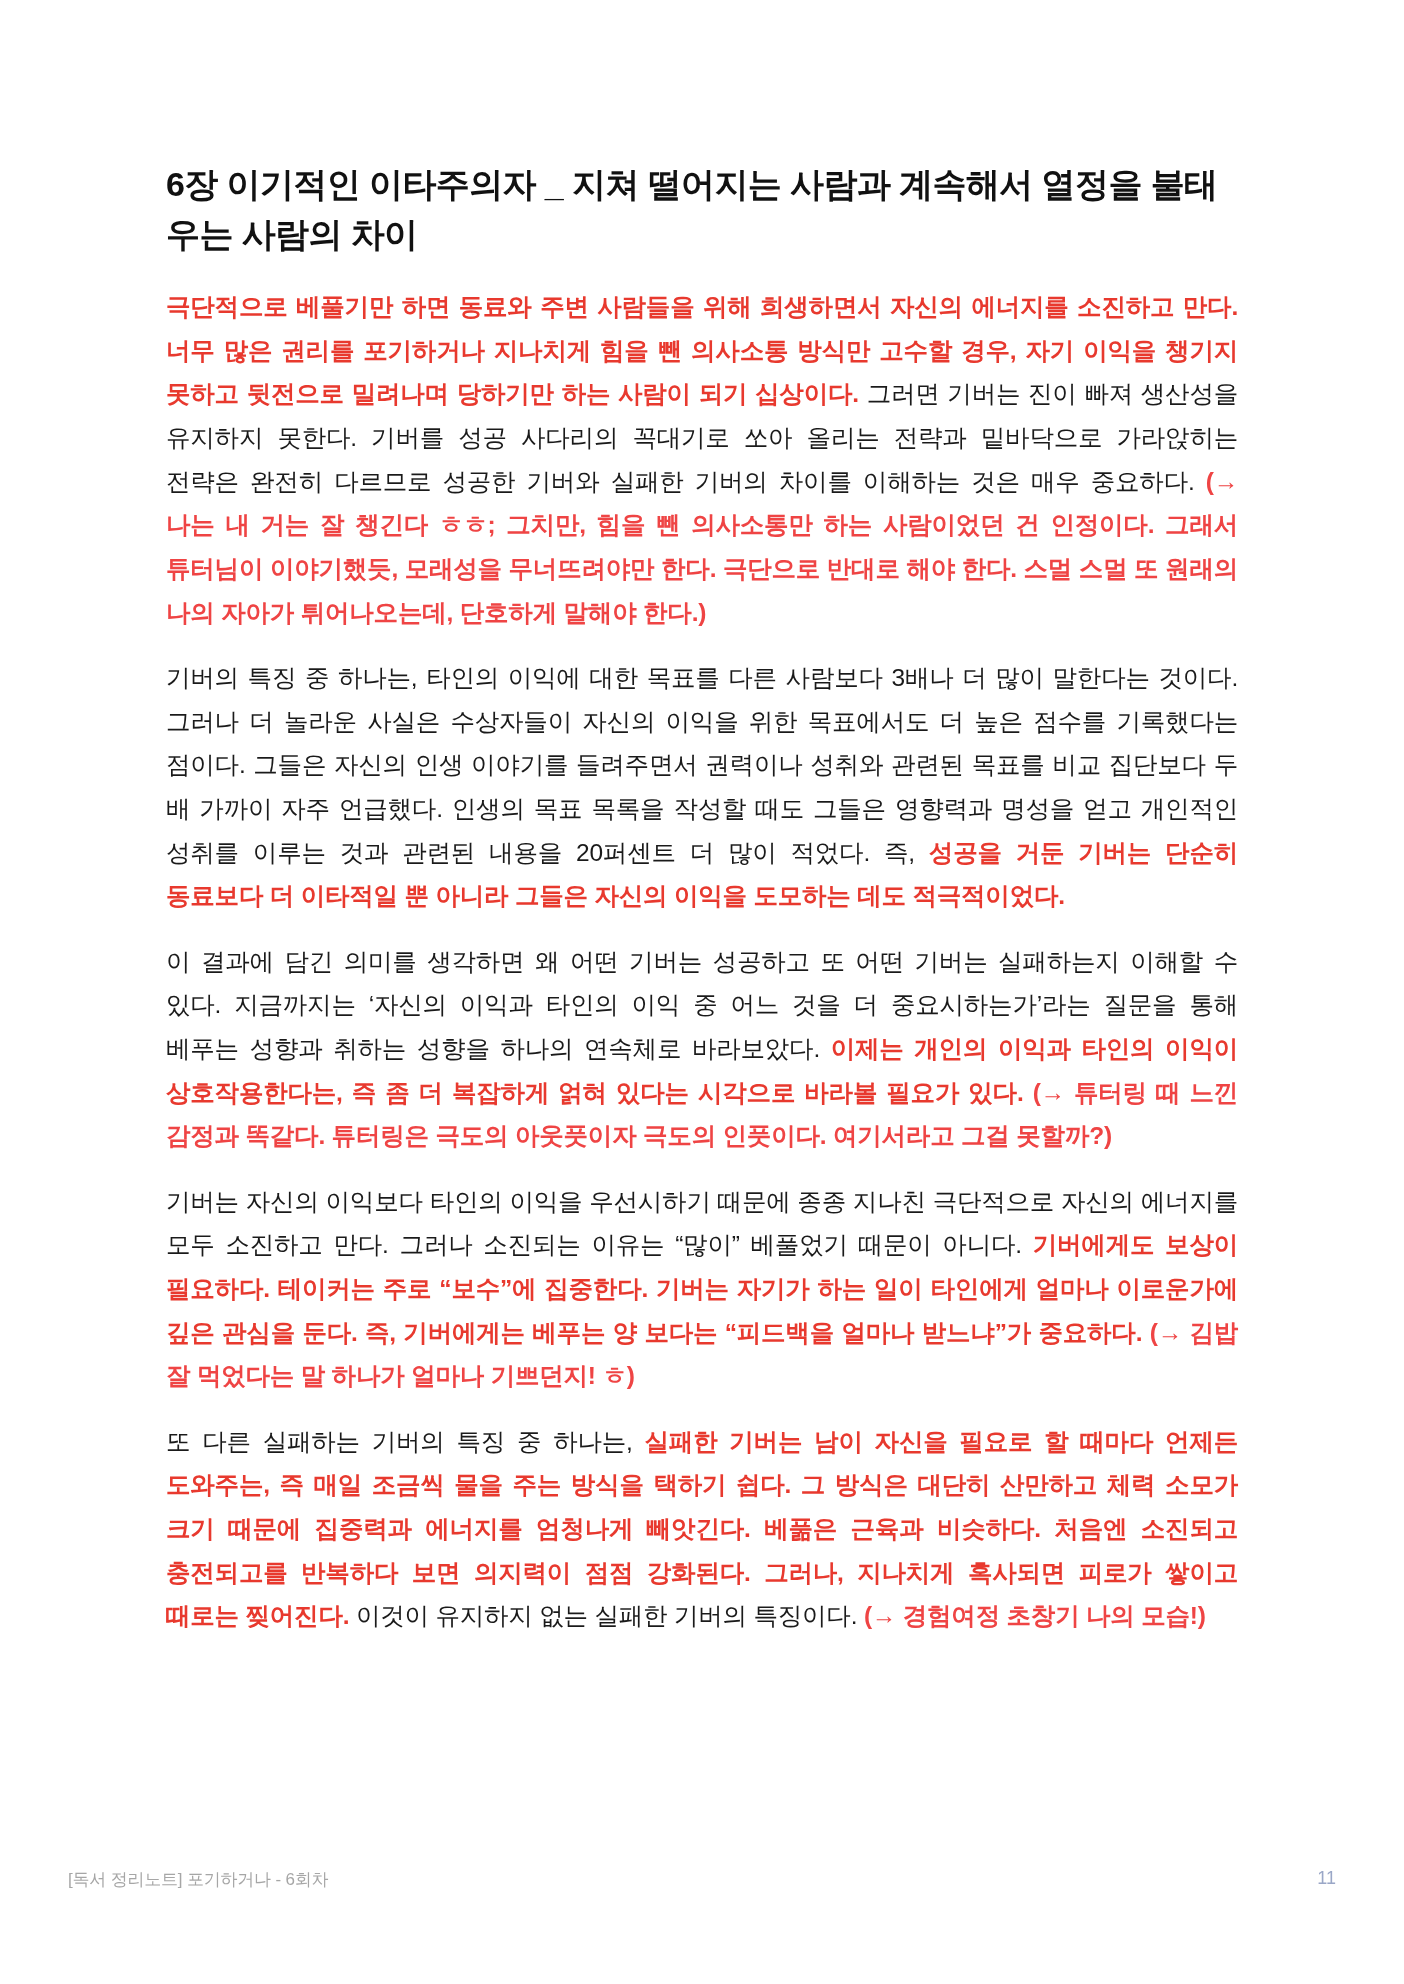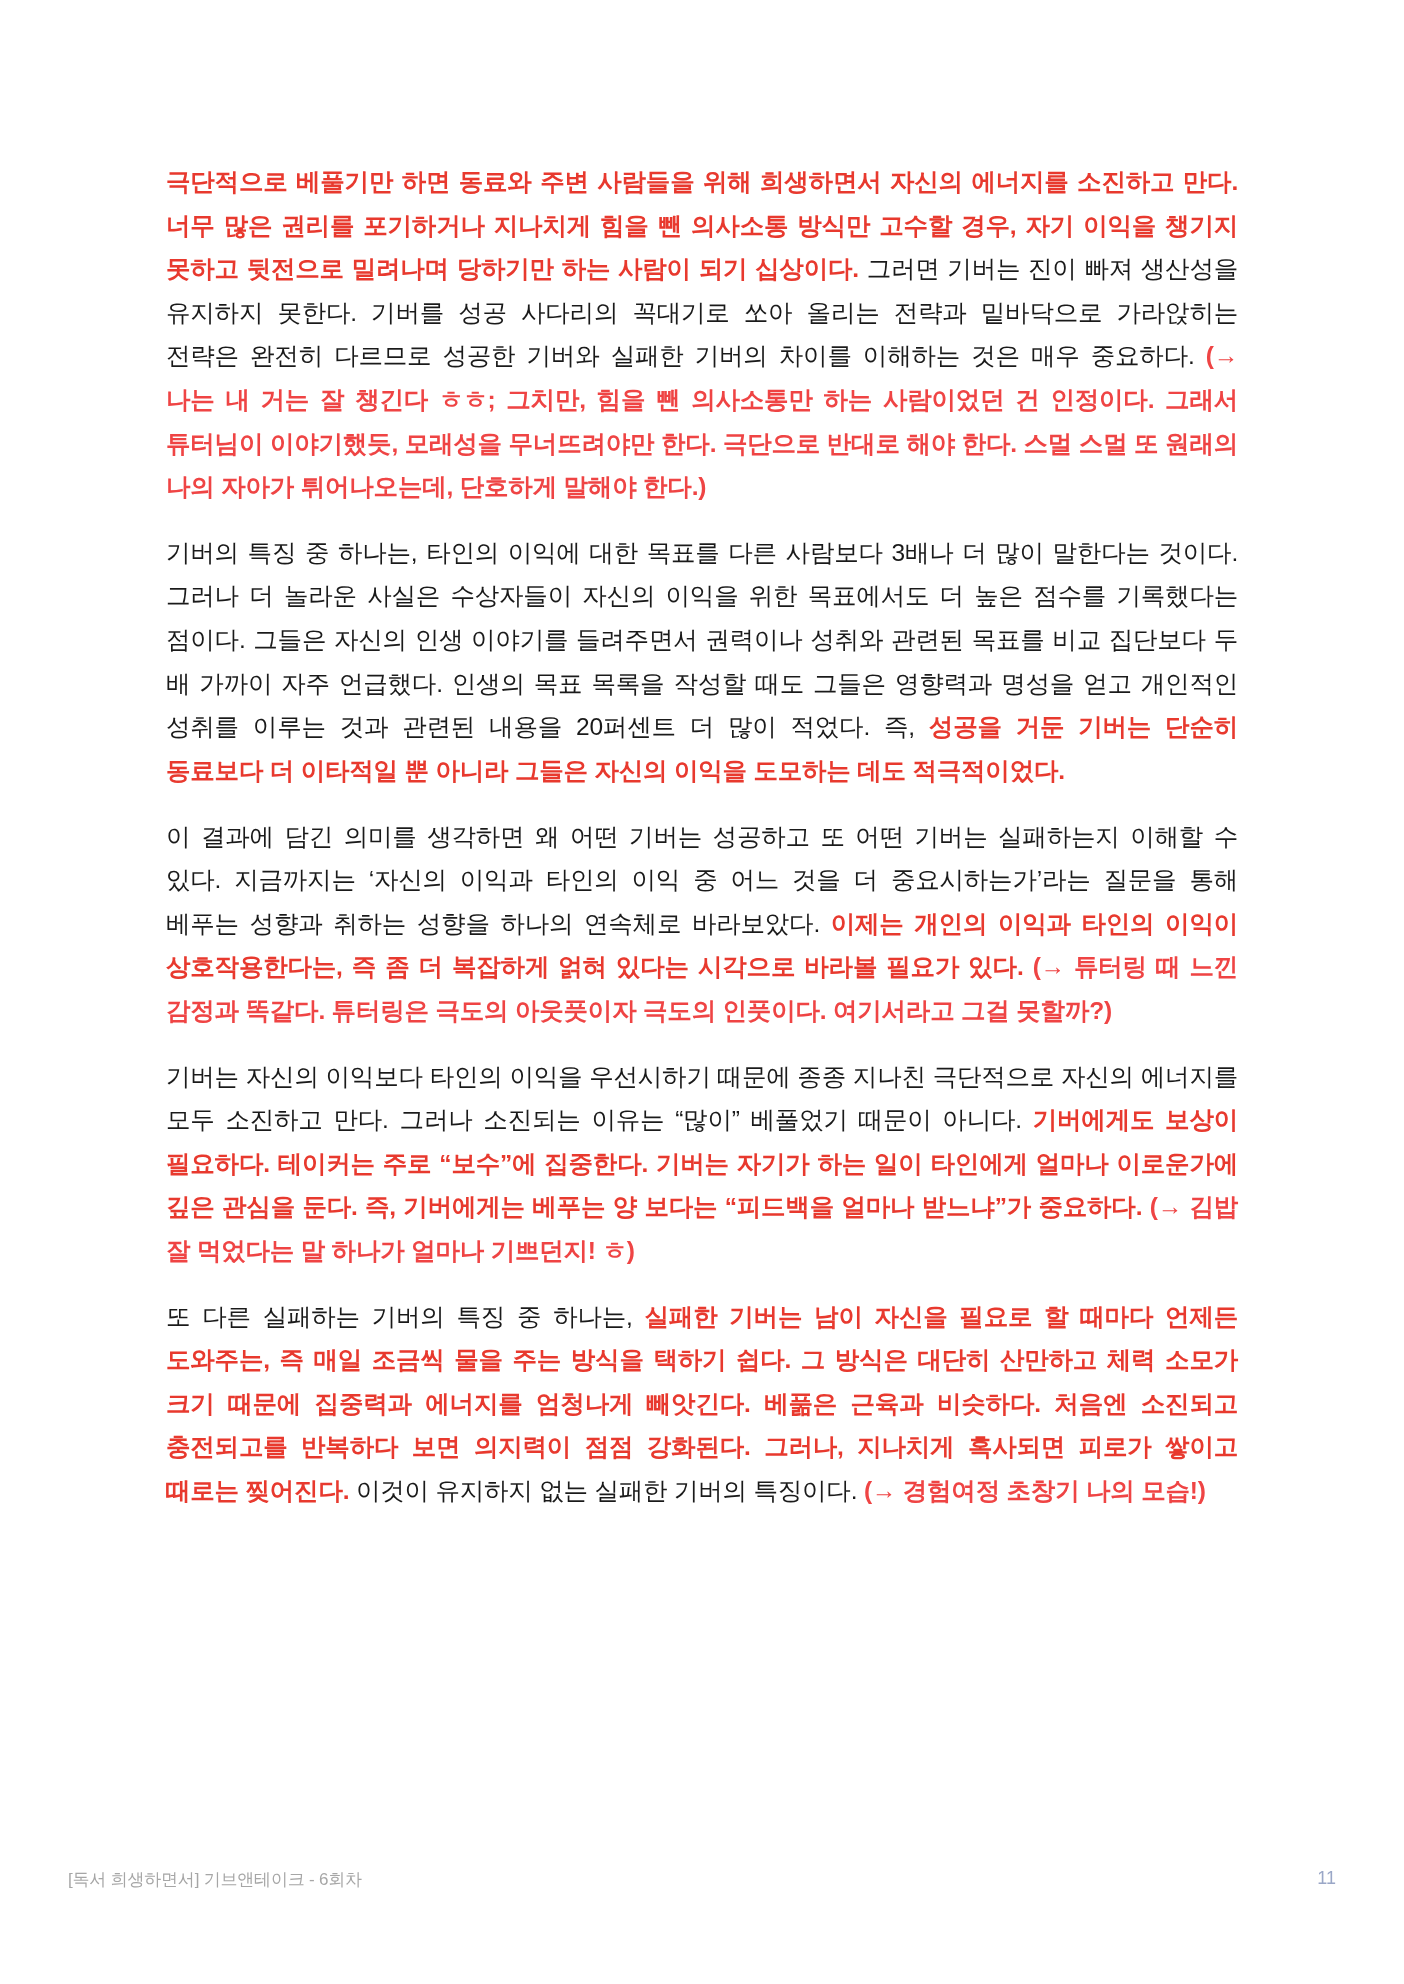--- a/index.html
+++ b/index.html
@@ -83,26 +83,27 @@
     text-align: right;
   }
 </style>
 </head>
 <body>
 
 <div class="page">
   <div class="content">
 
 
+    <h1>6장 이기적인 이타주의자 _ 지쳐 떨어지는 사람과 계속해서 열정을 불태우는 사람의 차이</h1>
 
     <p><span class="red">극단적으로 베풀기만 하면 동료와 주변 사람들을 위해 희생하면서 자신의 에너지를 소진하고 만다. 너무 많은 권리를 포기하거나 지나치게 힘을 뺀 의사소통 방식만 고수할 경우, 자기 이익을 챙기지 못하고 뒷전으로 밀려나며 당하기만 하는 사람이 되기 십상이다. </span><span class="plain">그러면 기버는 진이 빠져 생산성을 유지하지 못한다. 기버를 성공 사다리의 꼭대기로 쏘아 올리는 전략과 밑바닥으로 가라앉히는 전략은 완전히 다르므로 성공한 기버와 실패한 기버의 차이를 이해하는 것은 매우 중요하다. </span><span class="blue">(→ 나는 내 거는 잘 챙긴다 ㅎㅎ; 그치만, 힘을 뺀 의사소통만 하는 사람이었던 건 인정이다. 그래서 튜터님이 이야기했듯, 모래성을 무너뜨려야만 한다. 극단으로 반대로 해야 한다. 스멀 스멀 또 원래의 나의 자아가 튀어나오는데, 단호하게 말해야 한다.)</span></p>
     <p><span class="plain">기버의 특징 중 하나는, 타인의 이익에 대한 목표를 다른 사람보다 3배나 더 많이 말한다는 것이다. 그러나 더 놀라운 사실은 수상자들이 자신의 이익을 위한 목표에서도 더 높은 점수를 기록했다는 점이다. 그들은 자신의 인생 이야기를 들려주면서 권력이나 성취와 관련된 목표를 비교 집단보다 두 배 가까이 자주 언급했다. 인생의 목표 목록을 작성할 때도 그들은 영향력과 명성을 얻고 개인적인 성취를 이루는 것과 관련된 내용을 20퍼센트 더 많이 적었다. 즉, </span><span class="red">성공을 거둔 기버는 단순히 동료보다 더 이타적일 뿐 아니라 그들은 자신의 이익을 도모하는 데도 적극적이었다.</span></p>
     <p><span class="plain">이 결과에 담긴 의미를 생각하면 왜 어떤 기버는 성공하고 또 어떤 기버는 실패하는지 이해할 수 있다. 지금까지는 ‘자신의 이익과 타인의 이익 중 어느 것을 더 중요시하는가’라는 질문을 통해 베푸는 성향과 취하는 성향을 하나의 연속체로 바라보았다. </span><span class="red">이제는 개인의 이익과 타인의 이익이 상호작용한다는, 즉 좀 더 복잡하게 얽혀 있다는 시각으로 바라볼 필요가 있다. </span><span class="blue">(→ 튜터링 때 느낀 감정과 똑같다. 튜터링은 극도의 아웃풋이자 극도의 인풋이다. 여기서라고 그걸 못할까?)</span></p>
     <p><span class="plain">기버는 자신의 이익보다 타인의 이익을 우선시하기 때문에 종종 지나친 극단적으로 자신의 에너지를 모두 소진하고 만다. 그러나 소진되는 이유는 “많이” 베풀었기 때문이 아니다. </span><span class="red">기버에게도 보상이 필요하다. 테이커는 주로 “보수”에 집중한다. 기버는 자기가 하는 일이 타인에게 얼마나 이로운가에 깊은 관심을 둔다. 즉, 기버에게는 베푸는 양 보다는 “피드백을 얼마나 받느냐”가 중요하다. </span><span class="blue">(→ 김밥 잘 먹었다는 말 하나가 얼마나 기쁘던지! ㅎ)</span></p>
     <p><span class="plain">또 다른 실패하는 기버의 특징 중 하나는, </span><span class="red">실패한 기버는 남이 자신을 필요로 할 때마다 언제든 도와주는, 즉 매일 조금씩 물을 주는 방식을 택하기 쉽다. 그 방식은 대단히 산만하고 체력 소모가 크기 때문에 집중력과 에너지를 엄청나게 빼앗긴다. 베풂은 근육과 비슷하다. 처음엔 소진되고 충전되고를 반복하다 보면 의지력이 점점 강화된다. 그러나, 지나치게 혹사되면 피로가 쌓이고 때로는 찢어진다. </span><span class="plain">이것이 유지하지 없는 실패한 기버의 특징이다. </span><span class="blue">(→ 경험여정 초창기 나의 모습!)</span></p>
 
   </div>
 
   <div class="footer">
-    <div class="footer-left">[독서 희생하면서] 기브앤테이크 - 6회차</div>
+    <div class="footer-left">[독서 정리노트] 포기하거나 - 6회차</div>
     <div class="footer-right">11</div>
   </div>
 </div>
 
 </body></html>

